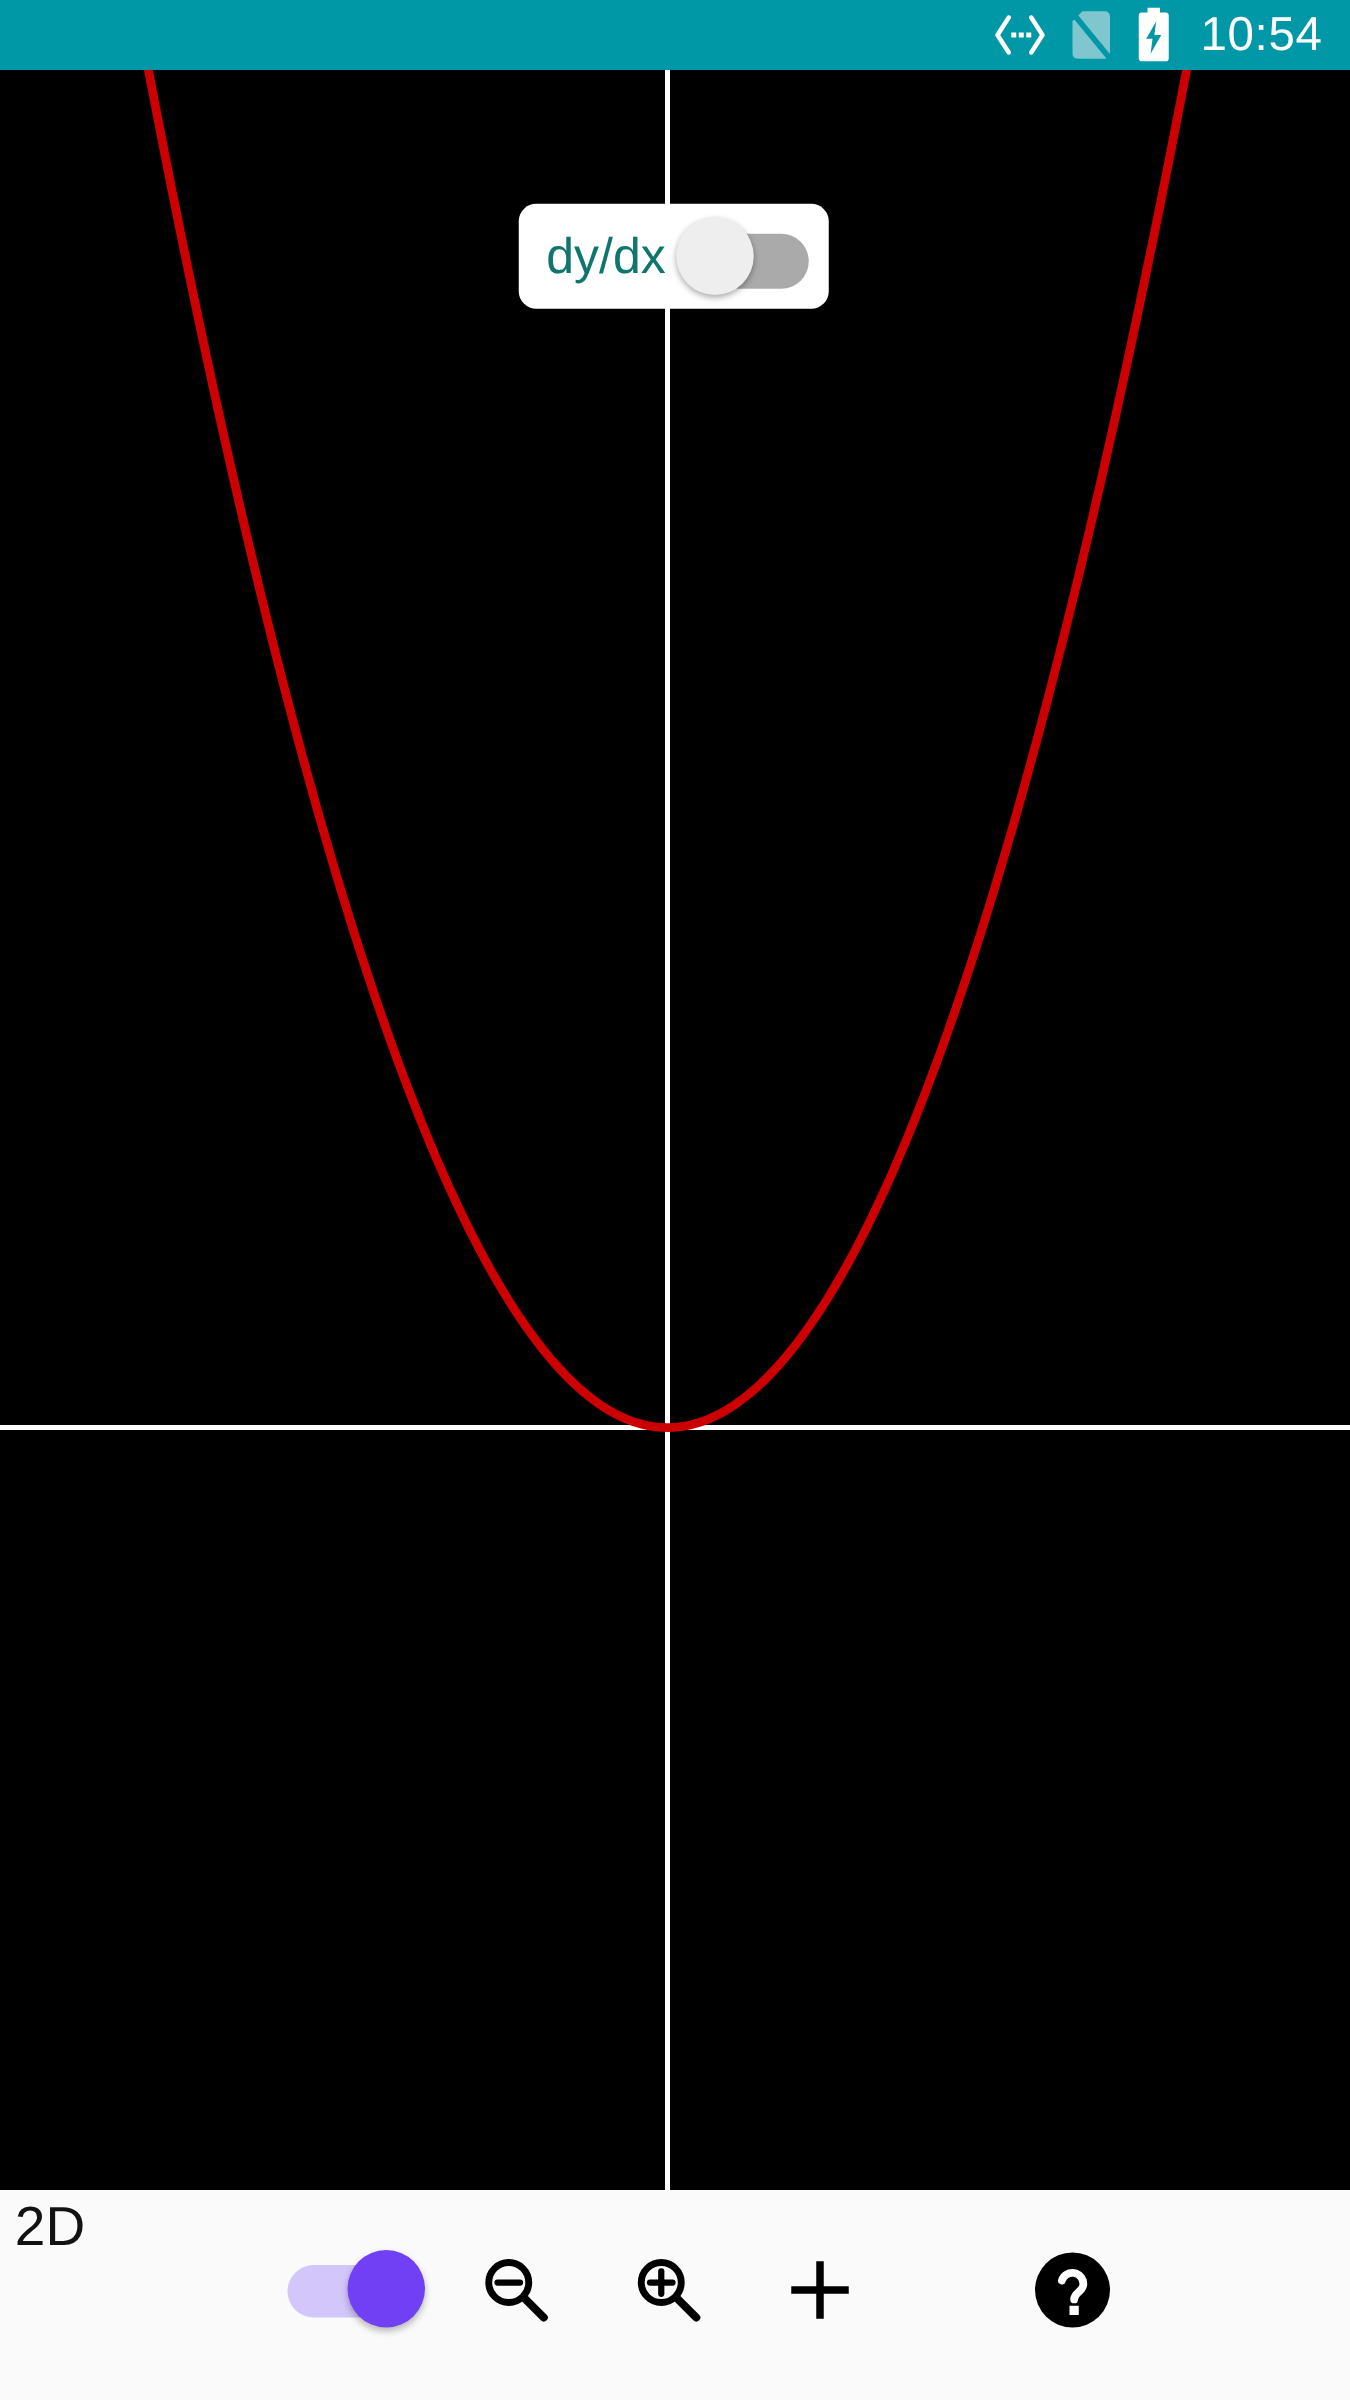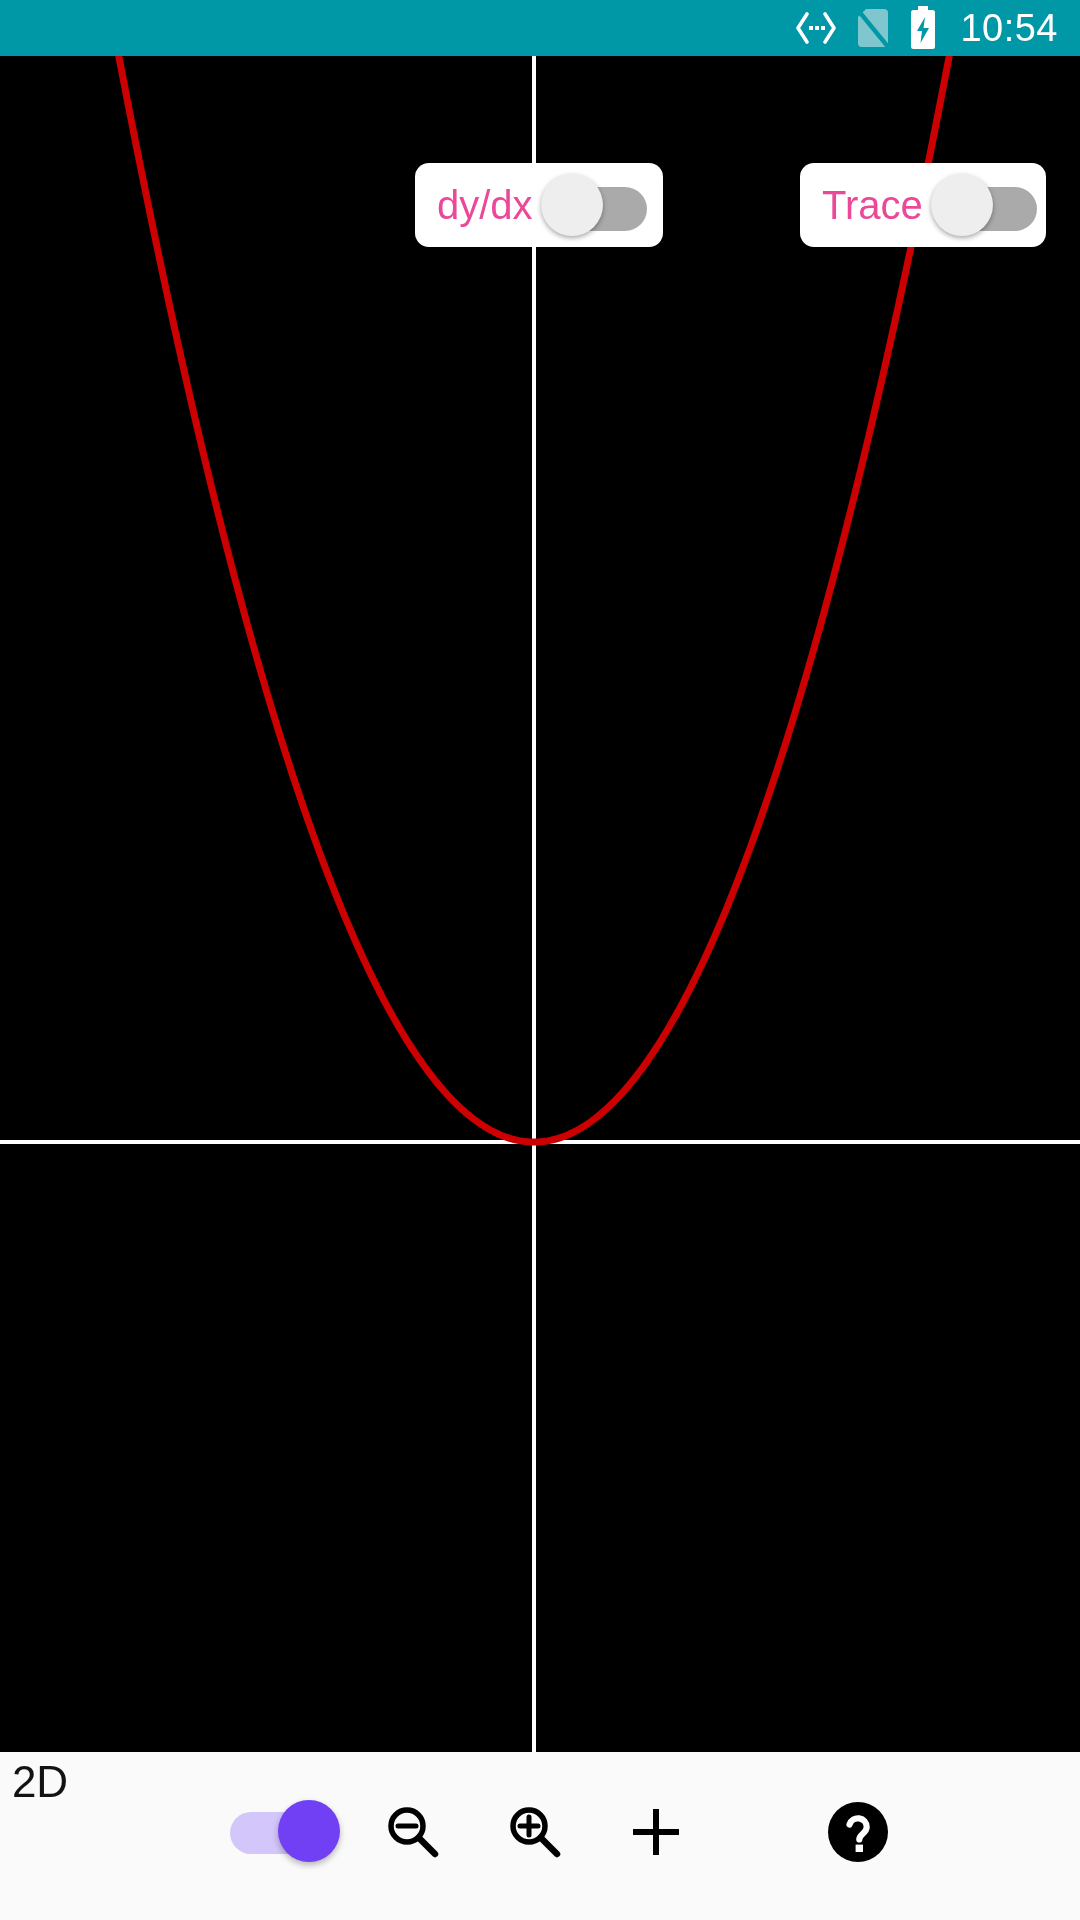--- a/index.html
+++ b/index.html
@@ -37,21 +37,21 @@
     height:84px;
     background:#ffffff;
     border-radius:14px;
     display:flex; align-items:center;
     padding:0 18px 0 22px;
     gap:8px;
   }
   #panel-dydx{ left:415px; top:107px; width:248px; }
   #panel-trace{ left:800px; top:107px; width:246px; }
   .toggle-label{
-    font-size:40px; color:#ec4899; font-weight:400; white-space:nowrap;
+    font-size:40px; color:#0f766e; font-weight:400; white-space:nowrap;
   }
   .switch-off{
     position:relative; width:108px; height:62px; flex:0 0 auto;
   }
   .switch-off .track{
     position:absolute; left:18px; top:13px; width:88px; height:44px;
     background:#aaaaaa; border-radius:22px;
   }
   .switch-off .thumb{
     position:absolute; left:0px; top:0px; width:62px; height:62px;
@@ -141,27 +141,20 @@
     </svg>
 
     <div class="toggle-panel" id="panel-dydx">
       <span class="toggle-label">dy/dx</span>
       <span class="switch-off">
         <span class="track"></span>
         <span class="thumb"></span>
       </span>
     </div>
 
-    <div class="toggle-panel" id="panel-trace">
-      <span class="toggle-label">Trace</span>
-      <span class="switch-off">
-        <span class="track"></span>
-        <span class="thumb"></span>
-      </span>
-    </div>
   </div>
 
   <div id="bottom-bar">
     <div id="bottom-inner">
 
       <div id="tb-2d-label">2D</div>
 
       <div id="tb-2d-switch">
         <span class="track"></span>
         <span class="thumb"></span>

